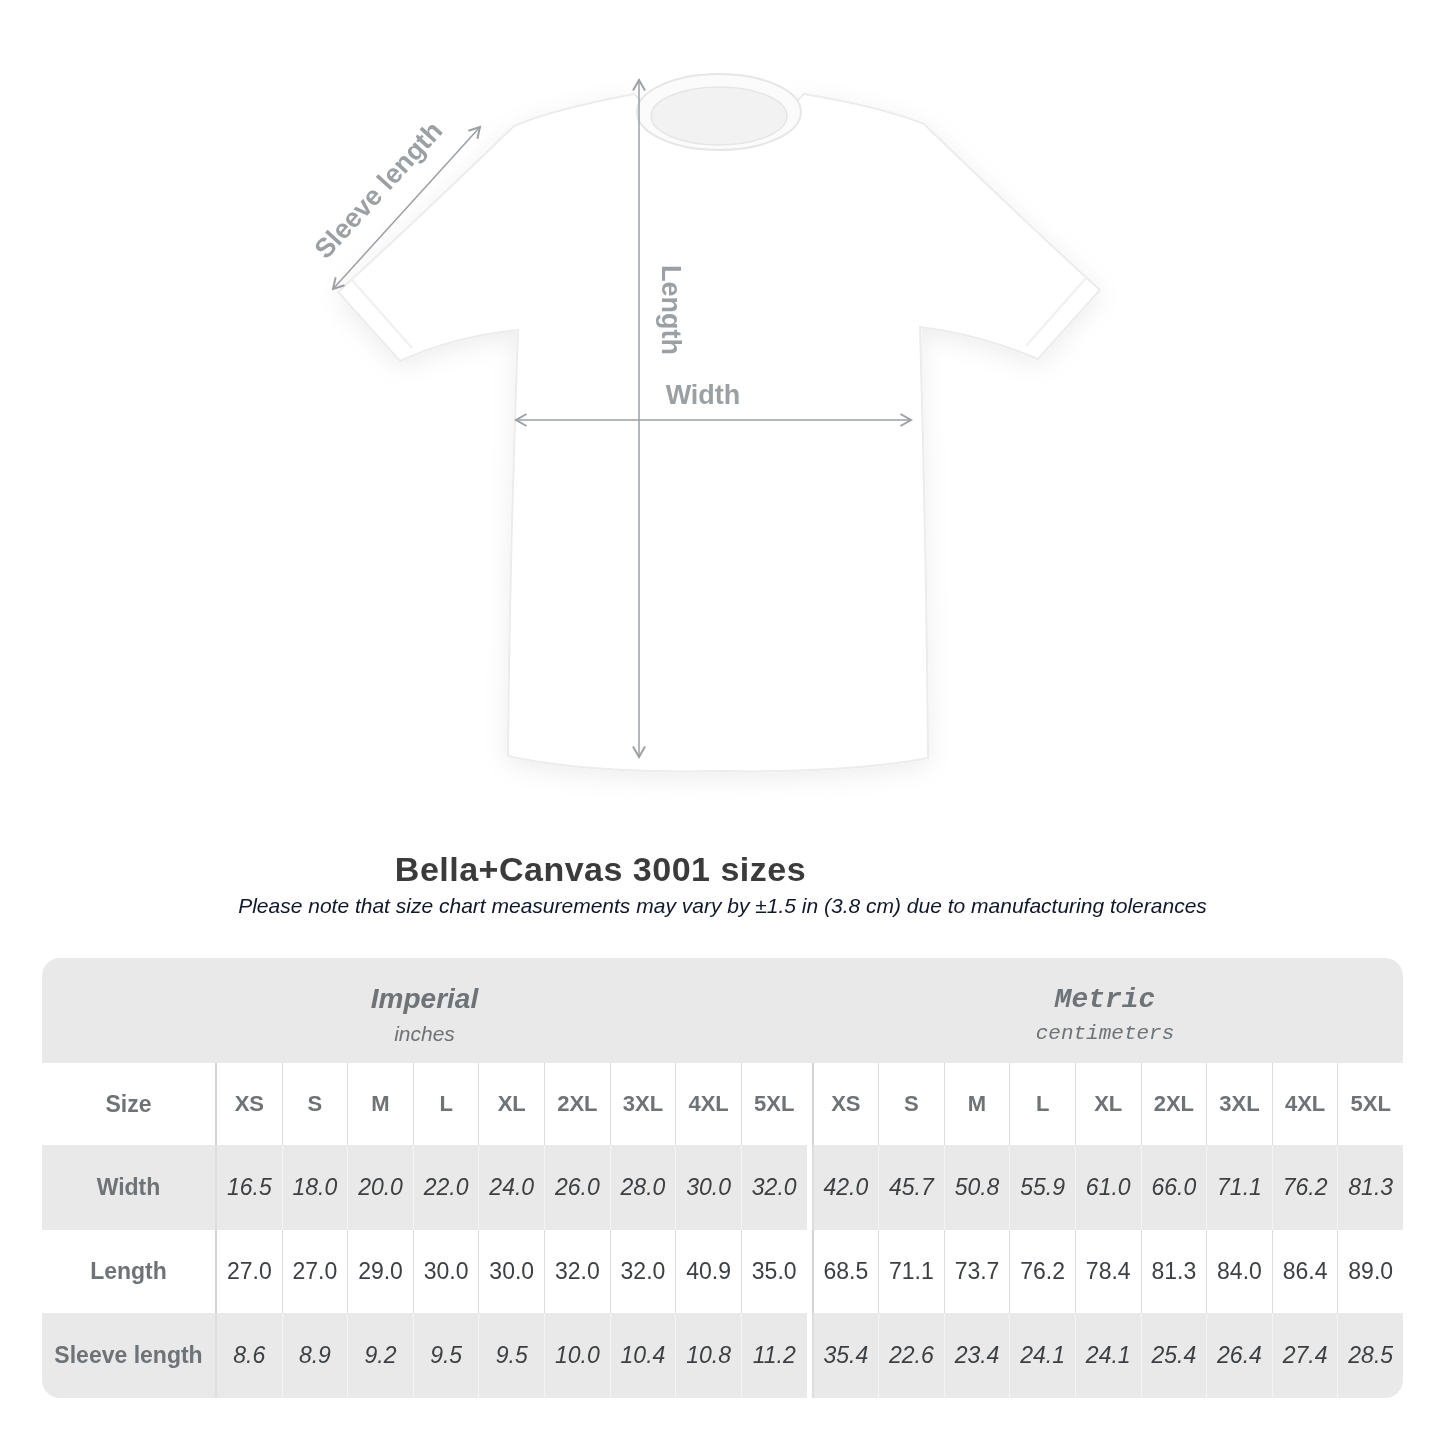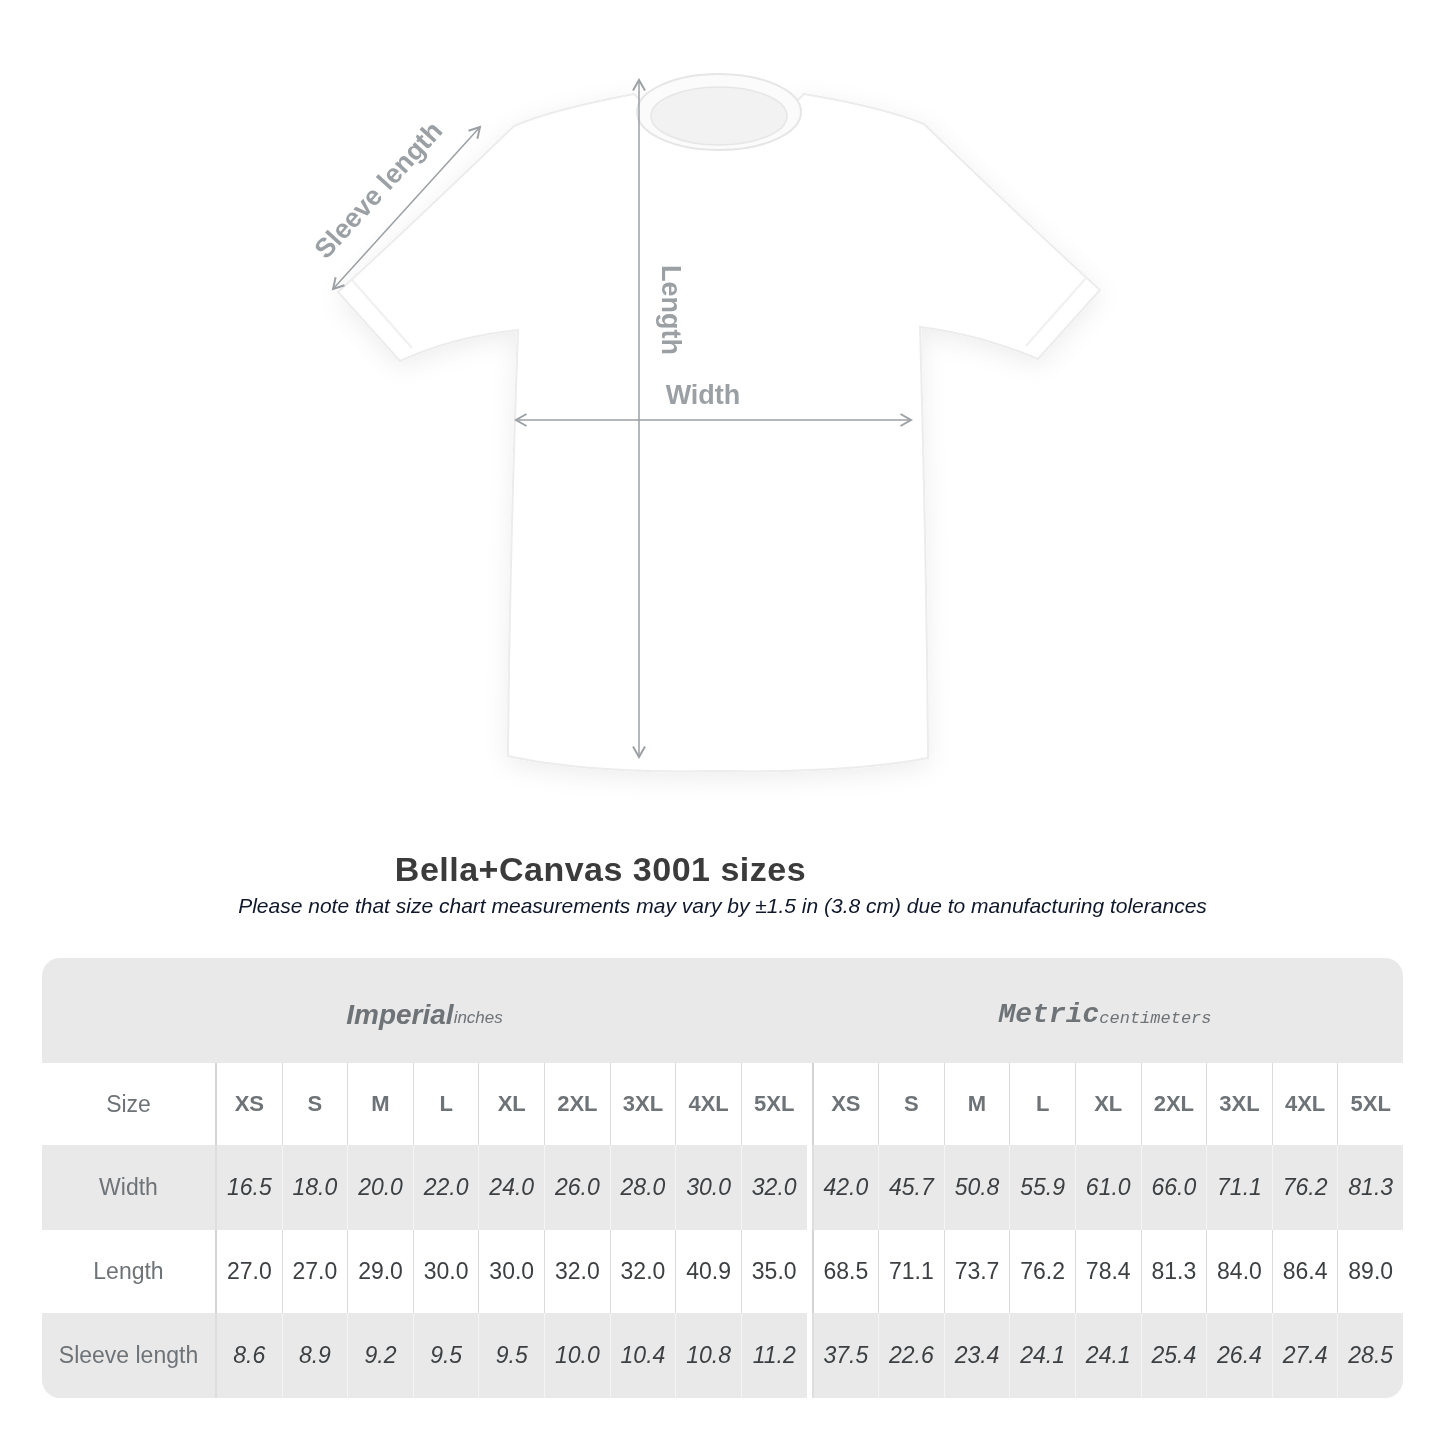--- a/index.html
+++ b/index.html
@@ -14,33 +14,33 @@
   }
   .page-subtitle{
     position:absolute;top:894px;left:0;width:1445px;text-align:center;
     font-size:21px;font-style:italic;color:#0f172a;
   }
   .size-table{
     position:absolute;top:958px;left:42px;width:1361px;height:440px;
     border-radius:18px;overflow:hidden;background:#ffffff;
   }
   .band{display:flex;height:105px;background:#e9e9e9;}
-  .band-cell{display:flex;align-items:center;justify-content:center;padding-top:8px;}
+  .band-cell{display:flex;flex-direction:column;align-items:center;justify-content:center;padding-top:8px;}
   .band-left{width:765px;}
   .band-right{flex:1;font-family:Liberation Mono, monospace;}
   .g-title{font-size:28px;font-weight:bold;font-style:italic;color:#6e7377;}
-  .g-sub{font-size:17px;font-style:italic;color:#6e7377;margin-top:7px;}
+  .g-sub{font-size:21px;font-style:italic;color:#6e7377;margin-top:7px;}
   .trow{display:flex;background:#ffffff;}
   .trow.gray{background:#e9e9e9;}
   .row-size{height:82px;}
   .row-width{height:85px;}
   .row-length{height:83px;}
   .row-sleeve{height:85px;}
   .cell{display:flex;align-items:center;justify-content:center;}
-  .rowlabel{width:173px;font-size:23px;font-weight:normal;color:#6e7377;}
+  .rowlabel{width:173px;font-size:23px;font-weight:bold;color:#6e7377;}
   .group{flex:1;display:flex;border-left:2px solid #d4d4d4;}
   .trow.gray .group{border-left-color:#dedede;font-style:italic;}
   .group .cell{flex:1;border-left:1px solid #dbdbdb;}
   .trow.gray .group .cell{border-left-color:#f4f4f4;}
   .group .cell:first-child{border-left:none;}
   .gap{width:5px;background:#ffffff;}
   .szhead{font-size:22px;font-weight:bold;color:#6e7377;}
   .val{font-size:23px;color:#3d4043;}
   .svg-label{font-family:"Liberation Sans", sans-serif;font-size:27px;font-weight:bold;fill:#9ba0a4;}
 </style>
@@ -194,21 +194,21 @@
           <div class="cell val">9.2</div>
           <div class="cell val">9.5</div>
           <div class="cell val">9.5</div>
           <div class="cell val">10.0</div>
           <div class="cell val">10.4</div>
           <div class="cell val">10.8</div>
           <div class="cell val">11.2</div>
         </div>
       <div class="gap"></div>
       <div class="group">
-          <div class="cell val">37.5</div>
+          <div class="cell val">35.4</div>
           <div class="cell val">22.6</div>
           <div class="cell val">23.4</div>
           <div class="cell val">24.1</div>
           <div class="cell val">24.1</div>
           <div class="cell val">25.4</div>
           <div class="cell val">26.4</div>
           <div class="cell val">27.4</div>
           <div class="cell val">28.5</div>
         </div>
     </div>

